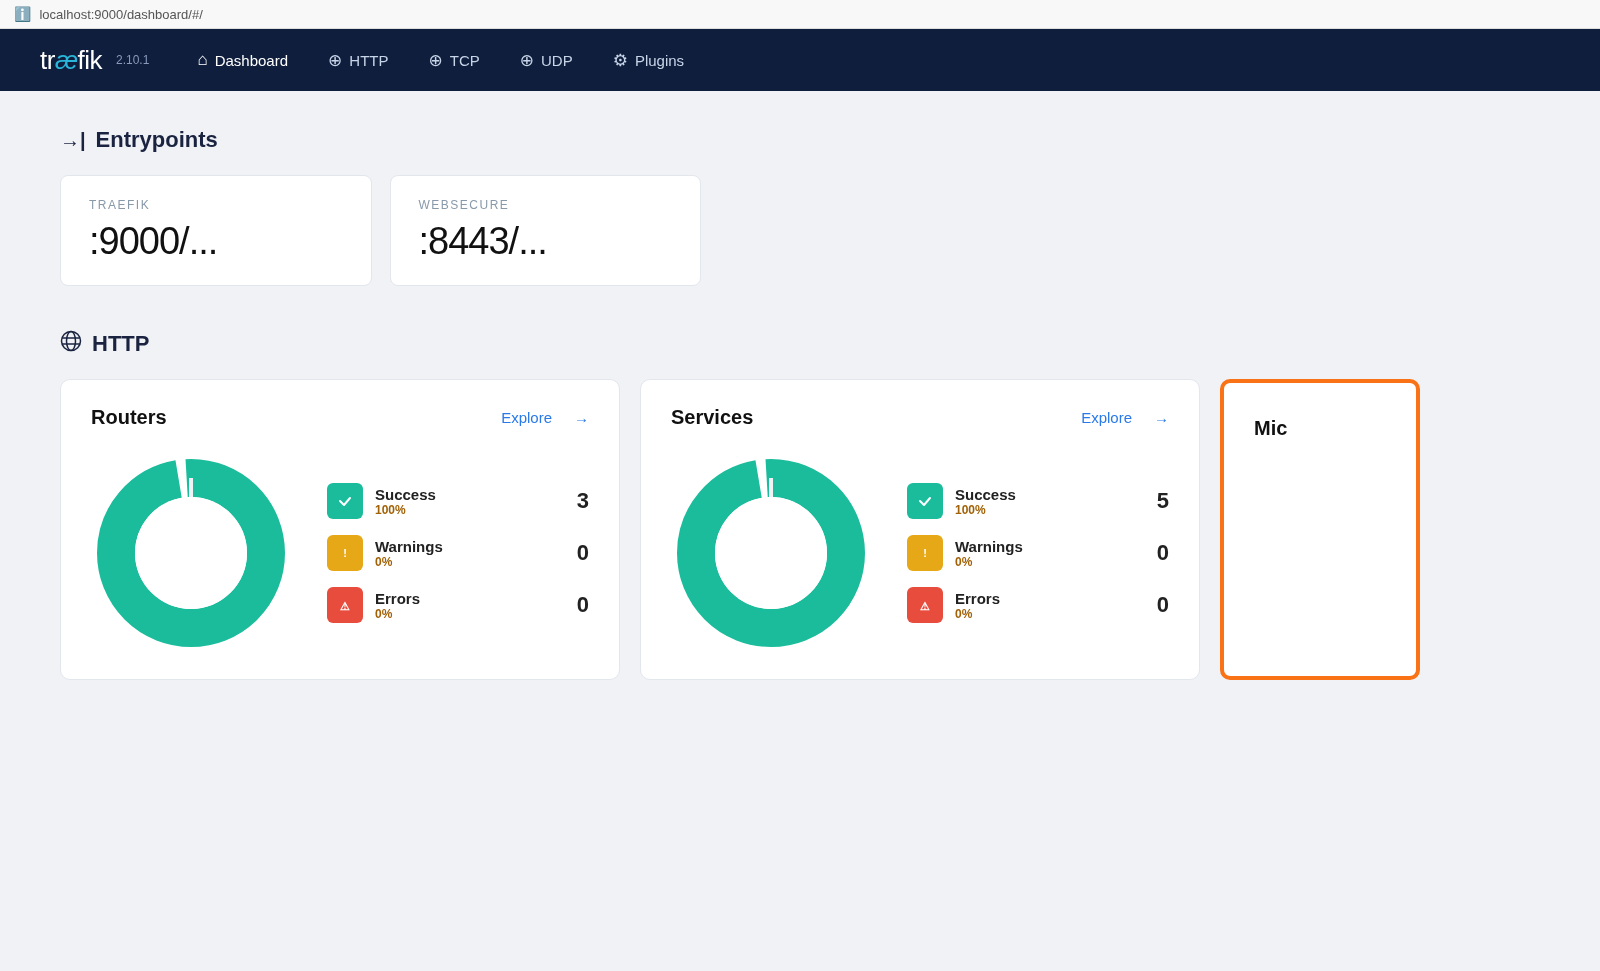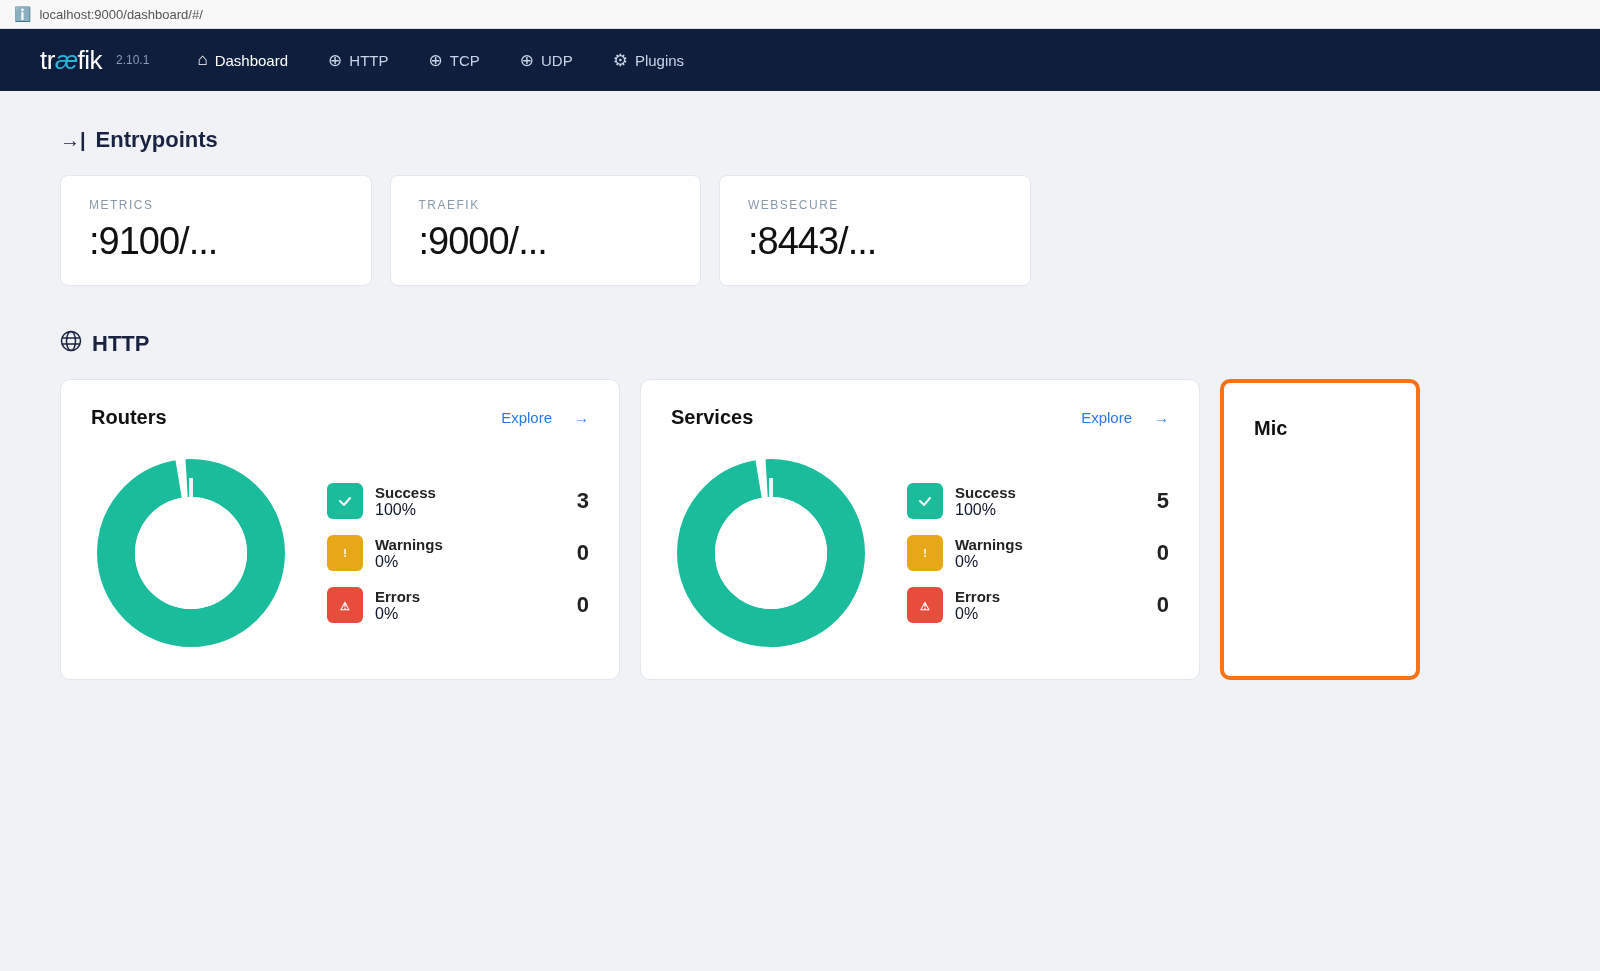--- a/index.html
+++ b/index.html
@@ -177,21 +177,21 @@
       align-items: center;
       justify-content: center;
       font-size: 16px;
       flex-shrink: 0;
     }
     .badge-success { background: #1abc9c; color: #fff; }
     .badge-warning { background: #e6a817; color: #fff; }
     .badge-error { background: #e74c3c; color: #fff; }
     .legend-text { flex: 1; }
     .legend-name { font-size: 15px; font-weight: 600; color: #222; }
-    .legend-pct { font-size: 16px; color: #0f172a; }
+    .legend-pct { font-size: 12px; color: #a16207; font-weight: bold; }
     .legend-count { font-size: 22px; font-weight: 700; color: #222; min-width: 24px; text-align: right; }
 
     
     .http-card-partial {
       background: #fff;
       border-radius: 10px;
       border: 4px solid #f97316;
       padding: 34px 30px;
       flex: 0 0 200px;
       min-width: 0;
@@ -244,24 +244,20 @@
 
 <div class="main-content">
 
   <div class="section-header">
     <span class="section-header-icon">→|</span>
     <span>Entrypoints</span>
   </div>
 
   <div class="entrypoints-grid">
     <div class="entrypoint-card">
-      <span class="entrypoint-label">METRICS</span>
-      <span class="entrypoint-value">:9100/...</span>
-    </div>
-    <div class="entrypoint-card">
       <span class="entrypoint-label">TRAEFIK</span>
       <span class="entrypoint-value">:9000/...</span>
     </div>
     <div class="entrypoint-card">
       <span class="entrypoint-label">WEBSECURE</span>
       <span class="entrypoint-value">:8443/...</span>
     </div>
   </div>
 
   <div class="http-section">

